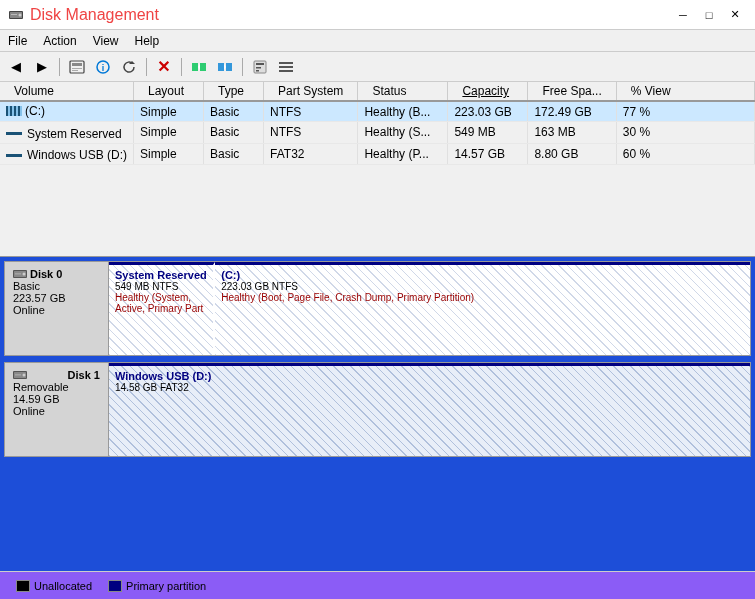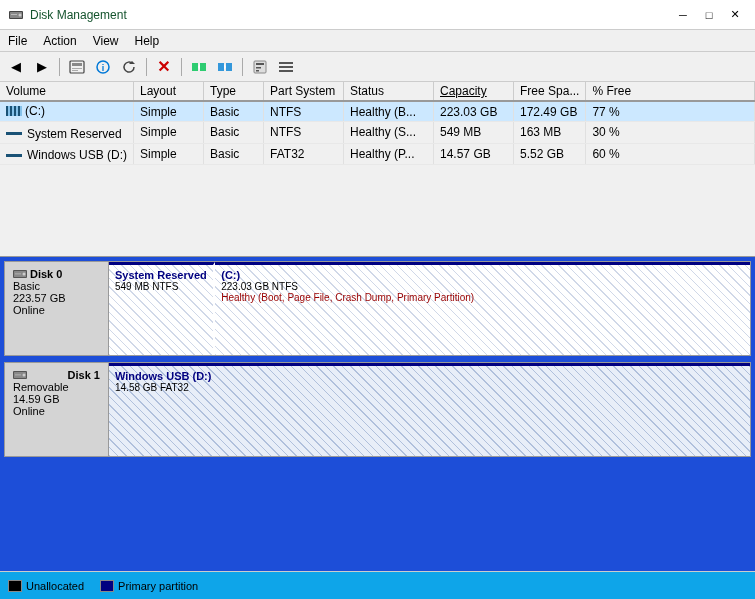--- a/index.html
+++ b/index.html
@@ -25,22 +25,22 @@
     .title-bar-left {
       display: flex;
       align-items: center;
       gap: 6px;
     }
     .title-icon {
       width: 16px;
       height: 16px;
     }
     .title-text {
-      font-size: 12px;
-      color: #14532d;
+      font-size: 16px;
+      color: #ef4444;
     }
     .title-controls {
       display: flex;
       gap: 2px;
     }
     .title-btn {
       width: 24px;
       height: 20px;
       border: none;
       background: transparent;
@@ -110,21 +110,21 @@
     table {
       width: 100%;
       border-collapse: collapse;
       font-size: 12px;
     }
     thead tr {
       background: #f0f0f0;
     }
     th {
       text-align: left;
-      padding: 2px 6px;
+      padding: 2px 14px;
       border-right: 1px solid #ccc;
       border-bottom: 2px solid #999;
       font-weight: normal;
       white-space: nowrap;
       cursor: pointer;
     }
     td {
       padding: 2px 6px;
       border-right: 1px solid #e0e0e0;
       border-bottom: 1px solid #e8e8e8;
@@ -222,25 +222,25 @@
       color: #000;
     }
     .partition-status {
       font-size: 10px;
       color: #990000;
     }
 
     
     .legend {
       height: 28px;
-      background: #0ea5e9;
+      background: #8b5cf6;
       border-top: 1px solid #ccc;
       display: flex;
       align-items: center;
-      padding: 0 8px;
+      padding: 0 16px;
       gap: 16px;
       font-size: 11px;
     }
     .legend-item {
       display: flex;
       align-items: center;
       gap: 4px;
     }
     .legend-box {
       width: 14px;
@@ -347,21 +347,21 @@
     <table>
       <thead>
         <tr>
           <th style="width:130px;">Volume</th>
           <th style="width:70px;margin-top:47px;">Layout</th>
           <th style="width:60px;">Type</th>
           <th style="width:80px;">Part System</th>
           <th style="width:90px;">Status</th>
           <th style="width:80px;text-decoration:underline;">Capacity</th>
           <th style="width:70px;">Free Spa...</th>
-          <th>% Free</th>
+          <th>% View</th>
         </tr>
       </thead>
       <tbody>
         <tr>
           <td>
             <span class="vol-icon">
               <span class="disk-stripe"></span>
               (C:)
             </span>
           </td>
@@ -393,21 +393,21 @@
             <span class="vol-icon">
               <span class="disk-line"></span>
               Windows USB (D:)
             </span>
           </td>
           <td>Simple</td>
           <td>Basic</td>
           <td>FAT32</td>
           <td>Healthy (P...</td>
           <td>14.57 GB</td>
-          <td>5.52 GB</td>
+          <td>8.80 GB</td>
           <td>60 %</td>
         </tr>
       </tbody>
     </table>
   </div>
 
   <div style="flex:1; display:flex; flex-direction:column; overflow:hidden;">
     <div class="disk-area">
 
       <div class="disk-row">
@@ -423,20 +423,21 @@
           </div>
           <div>Basic</div>
           <div>223.57 GB</div>
           <div>Online</div>
         </div>
         <div class="disk-partitions">
 
           <div class="partition hatched" style="flex:15; border-top:3px solid #000080;">
             <div class="partition-name">System Reserved</div>
             <div class="partition-size">549 MB NTFS</div>
+            <div class="partition-status">Healthy (System, Active, Primary Part</div>
           </div>
 
           <div class="partition hatched" style="flex:85; border-top:3px solid #000080; border-right:none;">
             <div class="partition-name">(C:)</div>
             <div class="partition-size">223.03 GB NTFS</div>
             <div class="partition-status">Healthy (Boot, Page File, Crash Dump, Primary Partition)</div>
           </div>
         </div>
       </div>
 

